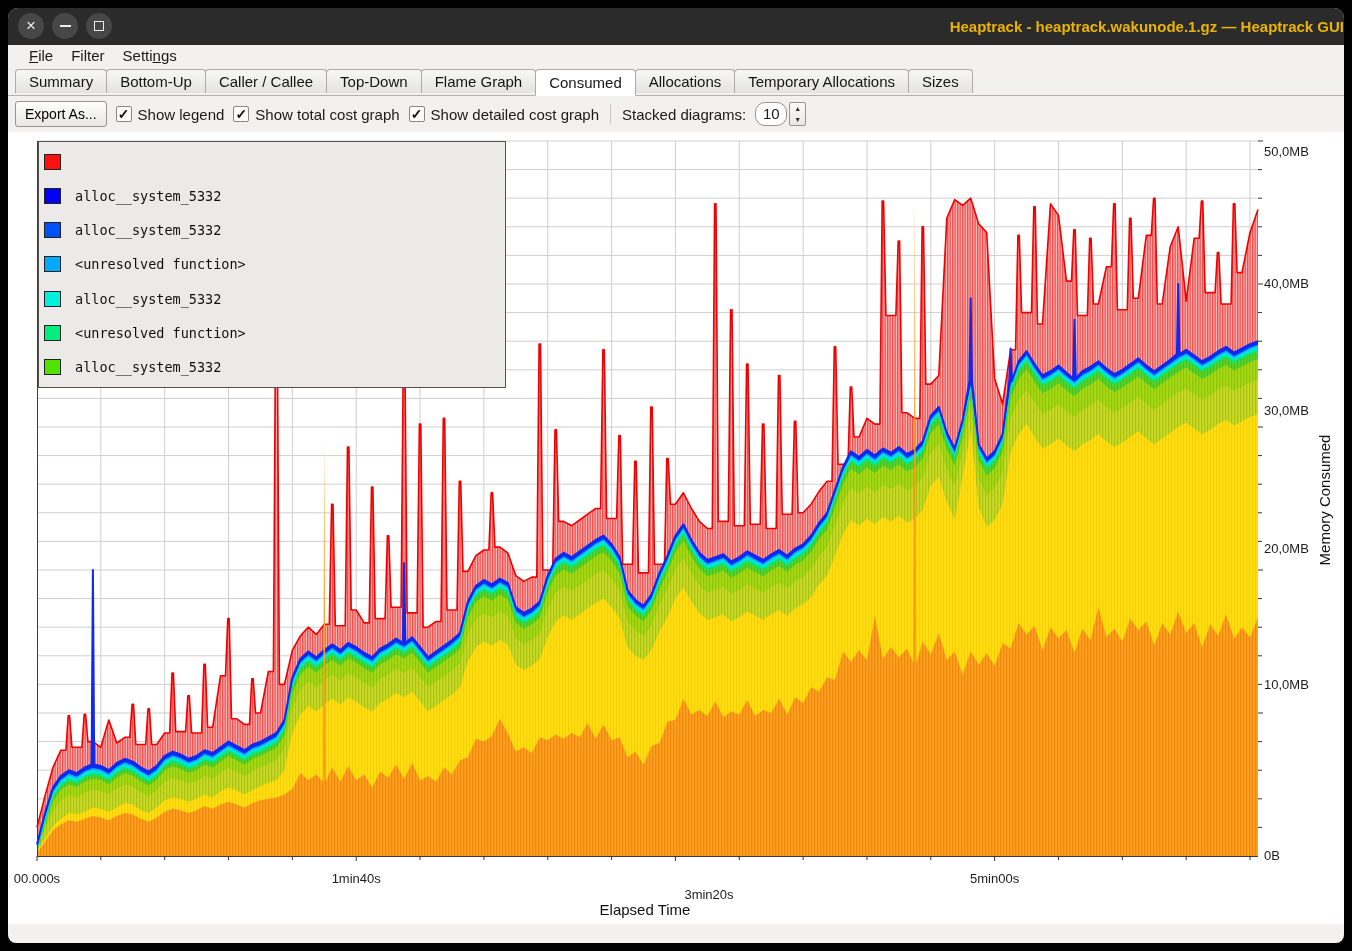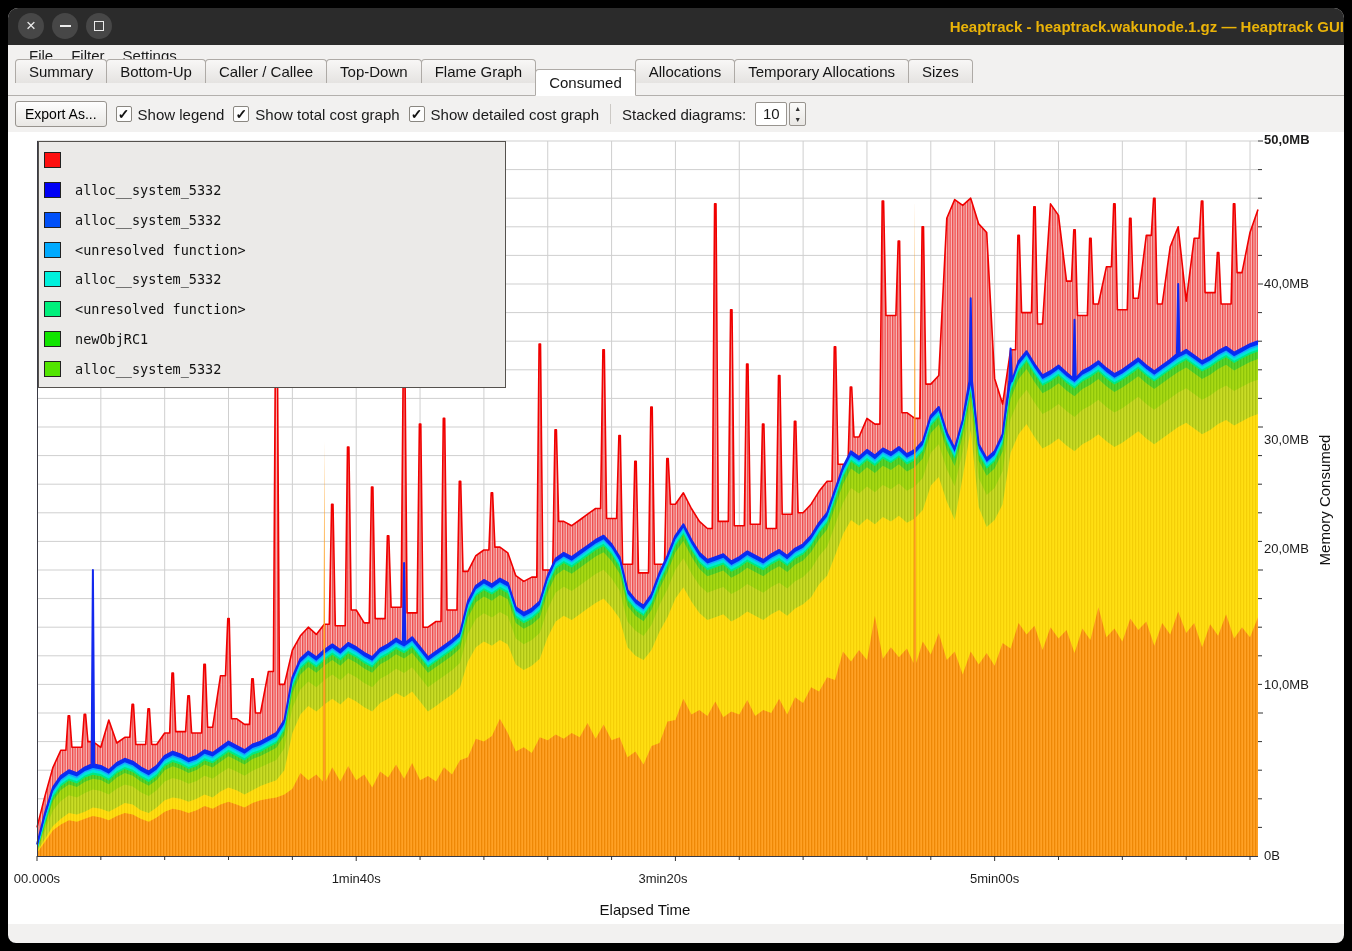--- a/index.html
+++ b/index.html
@@ -11,29 +11,29 @@
   .tb-btn { width:26px; height:26px; border-radius:50%; background:#474747; display:flex; align-items:center; justify-content:center; cursor:default; }
   .glyph-x { color:#ececec; font-size:17px; line-height:1; margin-top:-2px; }
   .glyph-min { width:11px; height:2px; background:#ececec; }
   .glyph-max { width:10px; height:10px; border:1.5px solid #ececec; }
   .title { text-align:right; line-height:37px; color:#eab308; font-weight:bold; font-size:15px; }
   .menubar { height:23px; display:flex; align-items:center; padding-left:12px; font-size:15px; color:#1a1a1a; }
   .menu-item { padding:0 9px; height:23px; line-height:22px; }
   .mn { text-decoration:underline; }
   .tabbar { position:relative; height:28px; display:flex; align-items:flex-end; padding-left:7px; }
   .tabline { position:absolute; left:0; right:0; bottom:0; height:1px; background:#b3b0ad; z-index:1; }
-  .tab { position:relative; z-index:2; height:24px; line-height:23px; margin-bottom:13px; padding:0 13px; font-size:15px; color:#151515; background:linear-gradient(#f8f7f6,#e5e3e1); border:1px solid #aeaaa6; border-bottom:none; border-radius:4px 4px 0 0; margin-right:-1px; }
+  .tab { position:relative; z-index:2; height:24px; line-height:23px; margin-bottom:3px; padding:0 13px; font-size:15px; color:#151515; background:linear-gradient(#f8f7f6,#e5e3e1); border:1px solid #aeaaa6; border-bottom:none; border-radius:4px 4px 0 0; margin-right:-1px; }
   .tab.active { z-index:3; height:27px; line-height:25px; margin-bottom:0; background:#fff; border-bottom:1px solid #fff; }
   .toolbar { height:36px; display:flex; align-items:center; padding-left:7px; gap:9px; font-size:15px; color:#1a1a1a; }
   .export-btn { height:26px; padding:0 9px; border:1px solid #98948f; border-radius:3px; background:linear-gradient(#fefefe,#e9e7e4); font-size:14px; font-family:"Liberation Sans",sans-serif; }
   .chk { display:flex; align-items:center; gap:6px; }
   .box { width:16px; height:16px; border:1px solid #8a8781; border-radius:2px; background:#fdfdfd; font-size:14px; line-height:14px; text-align:center; font-weight:bold; color:#111; }
   .vsep { width:1px; height:20px; background:#ccc9c5; margin:0 2px; }
   .spin { display:flex; align-items:center; }
-  .spin-val { width:32px; height:24px; border:1px solid #98948f; border-radius:2px; background:#fff; text-align:center; line-height:22px; font-size:15px; }
+  .spin-val { width:32px; height:24px; border:1px solid #98948f; border-radius:10px; background:#fff; text-align:center; line-height:22px; font-size:15px; }
   .spin-btns { width:17px; height:24px; margin-left:2px; border:1px solid #98948f; border-radius:2px; background:linear-gradient(#fbfbfa,#e9e7e4); display:flex; flex-direction:column; align-items:center; justify-content:space-around; font-size:7px; color:#333; }
   .chartarea { position:absolute; left:0; top:124px; width:1336px; height:792px; background:#fff; }
   #plot-svg { position:absolute; left:29px; top:9px; overflow:visible; }
   .legend { position:absolute; left:30px; top:9px; width:468px; height:247px; background:#ebeae8; border:1px solid #55524e; display:flex; flex-direction:column; padding:3px 0; z-index:5; }
   .lg-row { flex:1; display:flex; align-items:center; padding-left:5px; }
   .lg-swatch { width:17px; height:16px; border:1px solid #222; flex:none; }
   .lg-label { font-family:"DejaVu Sans Mono",monospace; font-size:13.5px; color:#111; margin-left:14px; white-space:pre; }
   .lg-title-text { flex:1; text-align:center; font-family:"DejaVu Sans Mono",monospace; font-size:13.5px; color:#111; padding-right:20px; }
   .ytick { position:absolute; left:1256px; width:70px; font-size:13px; color:#1c1c1c; }
   .xtick { position:absolute; top:739px; width:90px; text-align:center; font-size:13px; color:#1c1c1c; }
@@ -250,35 +250,31 @@
           </div>
         <div class="lg-row">
             <span class="lg-swatch" style="background: rgb(0, 240, 220);"></span>
             <span class="lg-label">alloc__system_5332</span>
           </div>
         <div class="lg-row">
             <span class="lg-swatch" style="background: rgb(0, 239, 124);"></span>
             <span class="lg-label">&lt;unresolved function&gt;</span>
           </div>
         <div class="lg-row">
-            <span class="lg-swatch" style="background: rgb(17, 228, 0);"></span>
-            <span class="lg-label">newObjRC1</span>
-          </div>
-        <div class="lg-row">
             <span class="lg-swatch" style="background: rgb(82, 228, 0);"></span>
             <span class="lg-label">alloc__system_5332</span>
           </div>
       </div>
       <div class="ytick" style="top: 716px;">0B</div>
       <div class="ytick" style="top: 545px;">10,0MB</div>
       <div class="ytick" style="top: 409px;">20,0MB</div>
-      <div class="ytick" style="top: 300px;">30,0MB</div>
+      <div class="ytick" style="top: 271px;">30,0MB</div>
       <div class="ytick" style="top: 144px;">40,0MB</div>
-      <div class="ytick" style="top: 0; font-weight: bold;">50,0MB</div>
+      <div class="ytick" style="top: 12px;">50,0MB</div>
       <div class="xtick" style="left: -16px;">00.000s</div>
       <div class="xtick" style="left: 303.216px;">1min40s</div>
-      <div class="xtick" style="left: 610px;">3min20s</div>
+      <div class="xtick" style="left: 656px; margin-top: 16px;">3min20s</div>
       <div class="xtick" style="left: 941.647px;">5min00s</div>
       <div class="axis-label-x">Elapsed Time</div>
       <div class="axis-label-y">Memory Consumed</div>
     </div>
   </div>
 </div>
 
 </body></html>

